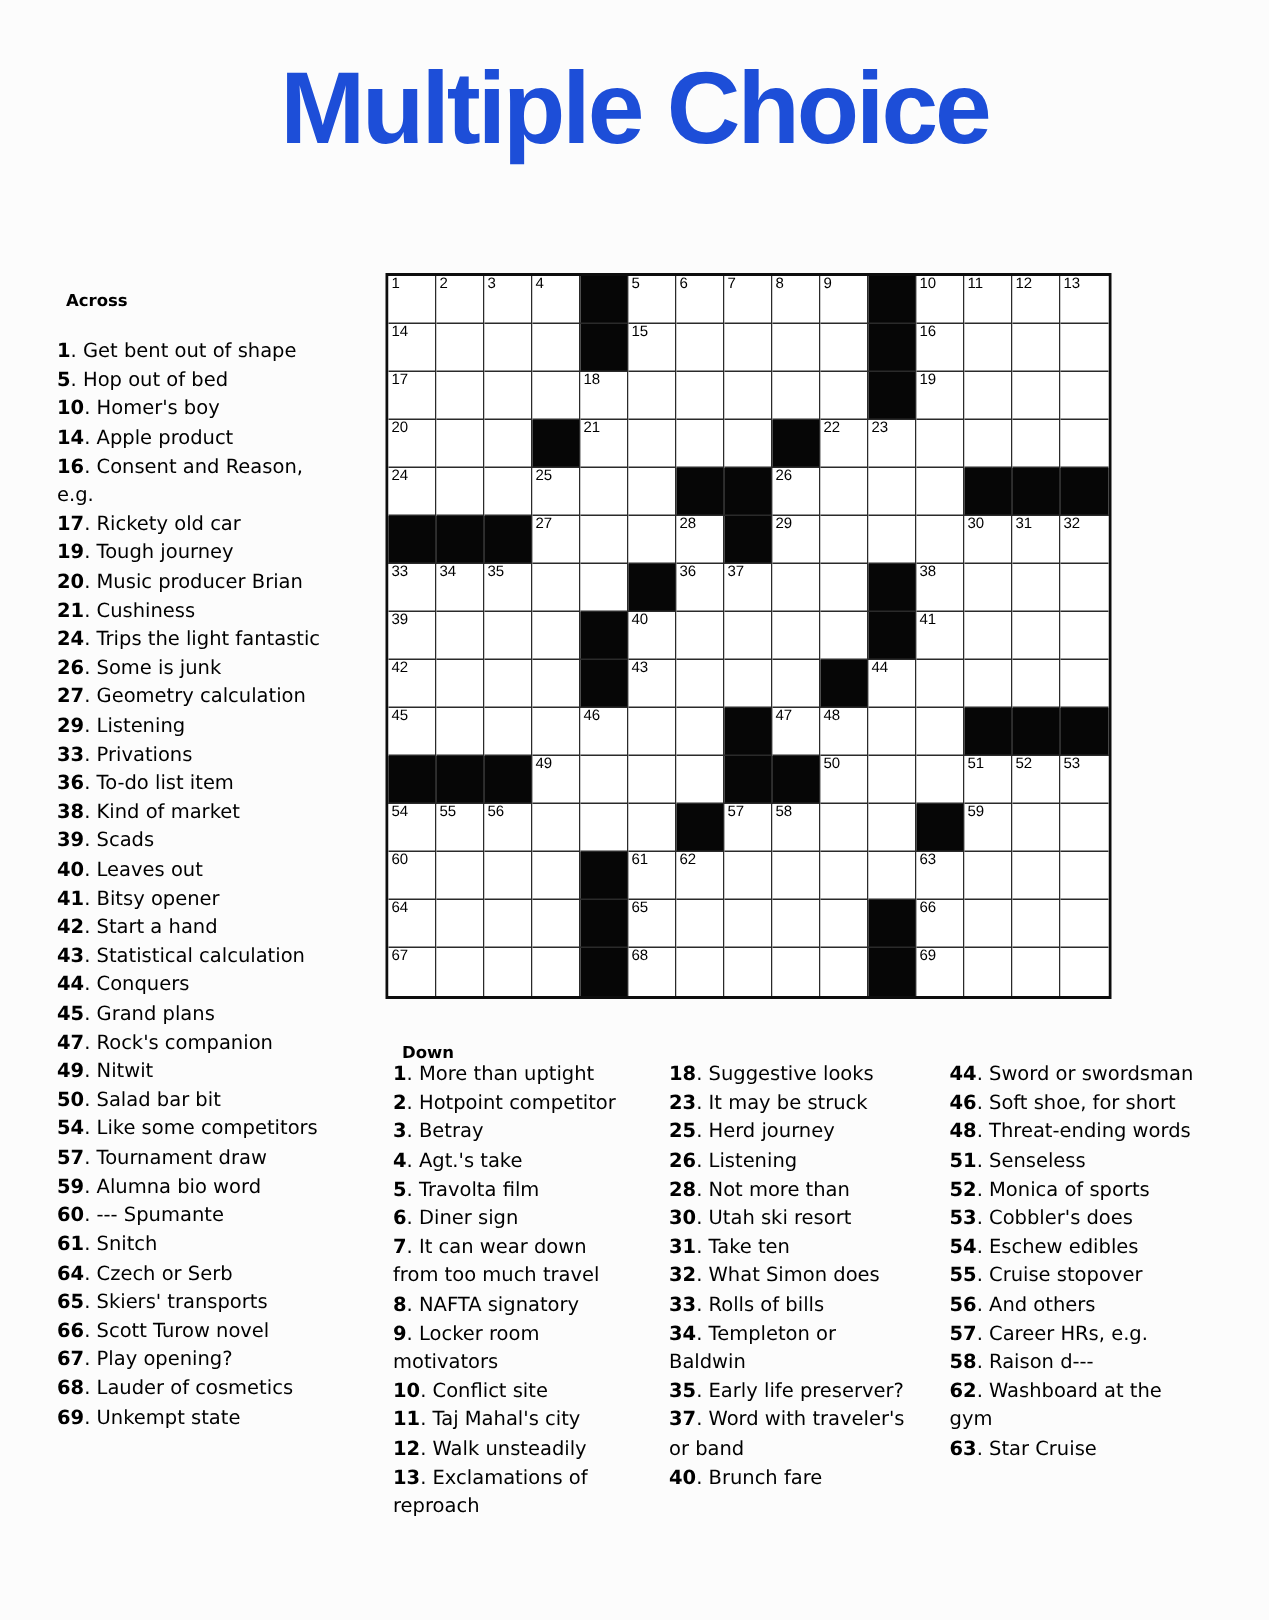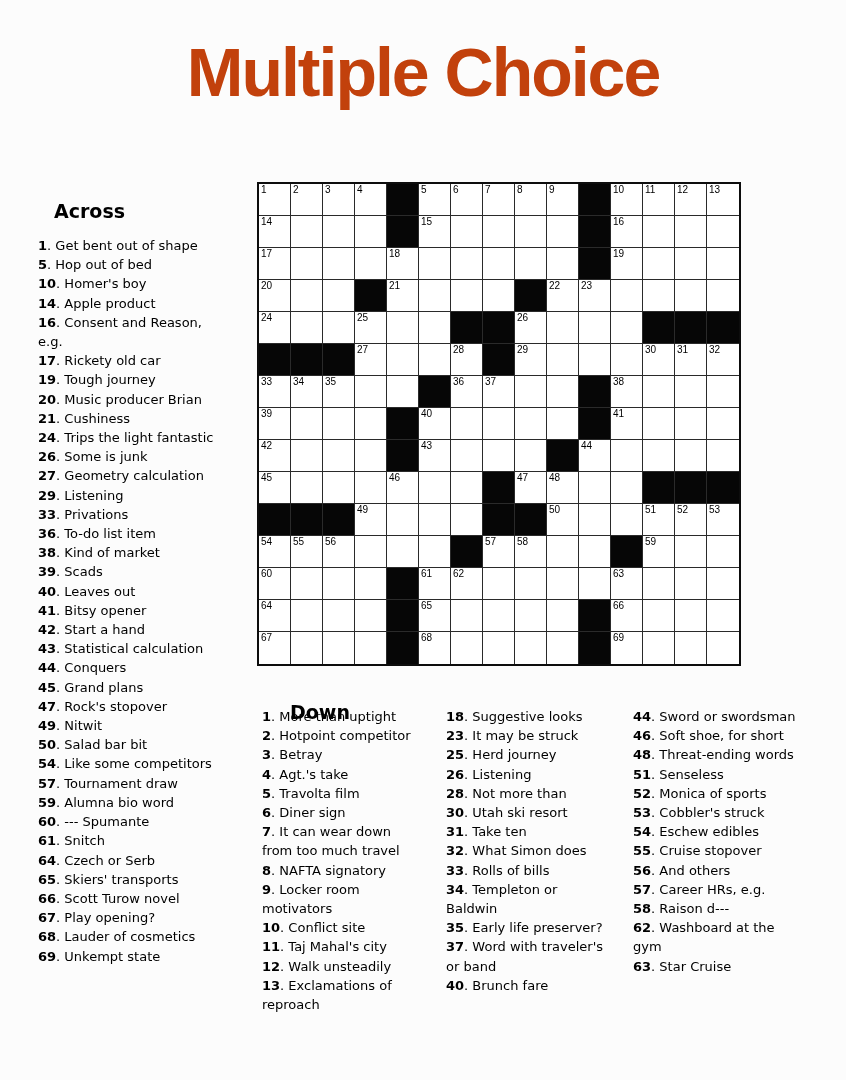--- a/index.html
+++ b/index.html
@@ -6,32 +6,32 @@
   body {
     width:846px; height:1080px; position:relative; overflow:hidden;
     background:#fcfcfc; color:#000;
     font-family:"DejaVu Sans", sans-serif;
   }
   .title {
     position:absolute; left:0; top:26px; width:846px; margin:0;
     text-align:center;
     font-family:"Liberation Sans", sans-serif;
     font-size:68px; font-weight:bold; letter-spacing:-2px;
-    line-height:92px; color:#c2410c;
+    line-height:92px; color:#1d4ed8;
   }
   .list-header {
-    margin:16px; font-size:19px; font-weight:bold; line-height:18px;
+    margin:6px; font-size:11px; font-weight:bold; line-height:18px;
   }
   .clue {
     font-size:13px; line-height:19.2px; white-space:pre-wrap;
   }
   .clue-num { font-weight:bold; }
   .across-panel { position:absolute; left:38px; top:186px; width:218px; }
   .across-panel .clue-list { margin-top:15px; }
-  .down-header { position:absolute; left:274px; top:687px; }
+  .down-header { position:absolute; left:262px; top:687px; }
   .down-col { position:absolute; top:707px; }
   .down-col.col1 { left:262px; width:180px; }
   .down-col.col2 { left:446px; width:182px; }
   .down-col.col3 { left:633px; width:198px; }
   .grid {
     position:absolute; left:257px; top:182px;
     display:grid;
     grid-template-columns:repeat(15,32px);
     grid-template-rows:repeat(15,32px);
     border:2px solid #0d0d0d;
@@ -73,21 +73,21 @@
       <div class="clue"><span class="clue-num">33</span><span>. </span><span class="clue-text">Privations</span></div>
       <div class="clue"><span class="clue-num">36</span><span>. </span><span class="clue-text">To-do list item</span></div>
       <div class="clue"><span class="clue-num">38</span><span>. </span><span class="clue-text">Kind of market</span></div>
       <div class="clue"><span class="clue-num">39</span><span>. </span><span class="clue-text">Scads</span></div>
       <div class="clue"><span class="clue-num">40</span><span>. </span><span class="clue-text">Leaves out</span></div>
       <div class="clue"><span class="clue-num">41</span><span>. </span><span class="clue-text">Bitsy opener</span></div>
       <div class="clue"><span class="clue-num">42</span><span>. </span><span class="clue-text">Start a hand</span></div>
       <div class="clue"><span class="clue-num">43</span><span>. </span><span class="clue-text">Statistical calculation</span></div>
       <div class="clue"><span class="clue-num">44</span><span>. </span><span class="clue-text">Conquers</span></div>
       <div class="clue"><span class="clue-num">45</span><span>. </span><span class="clue-text">Grand plans</span></div>
-      <div class="clue"><span class="clue-num">47</span><span>. </span><span class="clue-text">Rock's stopover</span></div>
+      <div class="clue"><span class="clue-num">47</span><span>. </span><span class="clue-text">Rock's companion</span></div>
       <div class="clue"><span class="clue-num">49</span><span>. </span><span class="clue-text">Nitwit</span></div>
       <div class="clue"><span class="clue-num">50</span><span>. </span><span class="clue-text">Salad bar bit</span></div>
       <div class="clue"><span class="clue-num">54</span><span>. </span><span class="clue-text">Like some competitors</span></div>
       <div class="clue"><span class="clue-num">57</span><span>. </span><span class="clue-text">Tournament draw</span></div>
       <div class="clue"><span class="clue-num">59</span><span>. </span><span class="clue-text">Alumna bio word</span></div>
       <div class="clue"><span class="clue-num">60</span><span>. </span><span class="clue-text">--- Spumante</span></div>
       <div class="clue"><span class="clue-num">61</span><span>. </span><span class="clue-text">Snitch</span></div>
       <div class="clue"><span class="clue-num">64</span><span>. </span><span class="clue-text">Czech or Serb</span></div>
       <div class="clue"><span class="clue-num">65</span><span>. </span><span class="clue-text">Skiers' transports</span></div>
       <div class="clue"><span class="clue-num">66</span><span>. </span><span class="clue-text">Scott Turow novel</span></div>
@@ -498,21 +498,21 @@
     <div class="clue"><span class="clue-num">37</span><span>. </span><span class="clue-text">Word with traveler's
 or band</span></div>
     <div class="clue"><span class="clue-num">40</span><span>. </span><span class="clue-text">Brunch fare</span></div>
   </div>
 <div class="clue-list down-col col3" id="down-col3">
     <div class="clue"><span class="clue-num">44</span><span>. </span><span class="clue-text">Sword or swordsman</span></div>
     <div class="clue"><span class="clue-num">46</span><span>. </span><span class="clue-text">Soft shoe, for short</span></div>
     <div class="clue"><span class="clue-num">48</span><span>. </span><span class="clue-text">Threat-ending words</span></div>
     <div class="clue"><span class="clue-num">51</span><span>. </span><span class="clue-text">Senseless</span></div>
     <div class="clue"><span class="clue-num">52</span><span>. </span><span class="clue-text">Monica of sports</span></div>
-    <div class="clue"><span class="clue-num">53</span><span>. </span><span class="clue-text">Cobbler's struck</span></div>
+    <div class="clue"><span class="clue-num">53</span><span>. </span><span class="clue-text">Cobbler's does</span></div>
     <div class="clue"><span class="clue-num">54</span><span>. </span><span class="clue-text">Eschew edibles</span></div>
     <div class="clue"><span class="clue-num">55</span><span>. </span><span class="clue-text">Cruise stopover</span></div>
     <div class="clue"><span class="clue-num">56</span><span>. </span><span class="clue-text">And others</span></div>
     <div class="clue"><span class="clue-num">57</span><span>. </span><span class="clue-text">Career HRs, e.g.</span></div>
     <div class="clue"><span class="clue-num">58</span><span>. </span><span class="clue-text">Raison d---</span></div>
     <div class="clue"><span class="clue-num">62</span><span>. </span><span class="clue-text">Washboard at the
 gym</span></div>
     <div class="clue"><span class="clue-num">63</span><span>. </span><span class="clue-text">Star Cruise</span></div>
   </div>
 

